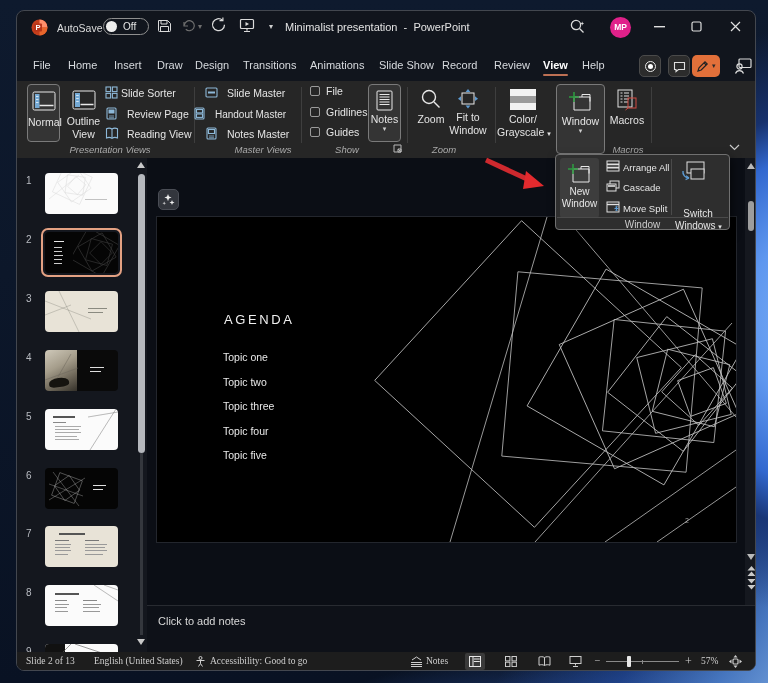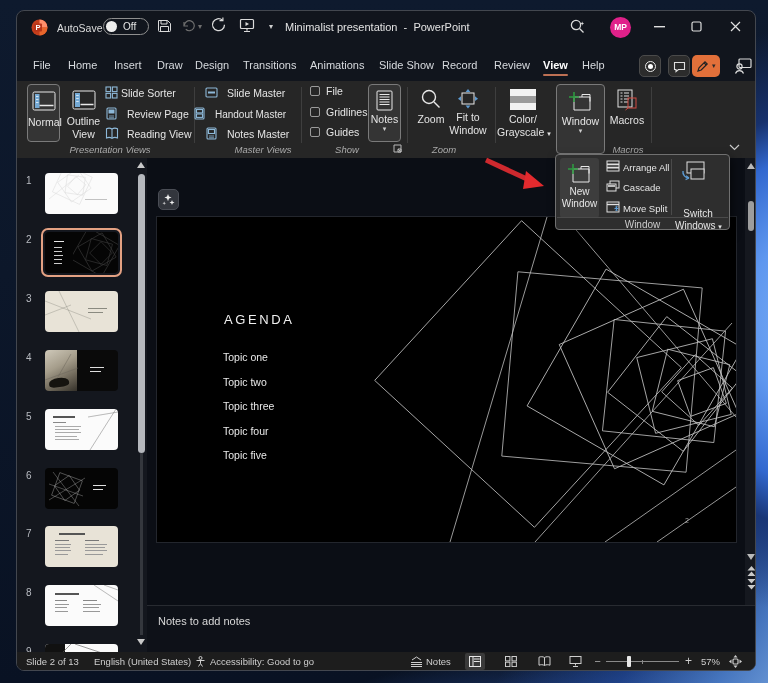--- a/index.html
+++ b/index.html
@@ -38,21 +38,21 @@
   .srow svg { display:inline-block; }
   .cb { position:absolute; width:10px; height:10px; border:1px solid #9a9a9a; border-radius:2px; background:transparent; }
   
   .thumbs { position:absolute; left:0; top:147px; width:130px; height:494px; background:#14171e; color:#c8c8c8; }
   .thumb { position:absolute; left:28px; width:73px; height:41px; border-radius:4px; overflow:hidden; }
   .tnum { position:absolute; left:9px; font-size:10px; color:#b9bcc2; }
   .canvas { position:absolute; left:130px; top:147px; width:609px; height:447px; background:#0b0e15; }
   .slide { position:absolute; left:9px; top:58px; width:581px; height:327px; background:#000; border:1px solid #23262d; }
   .notesbar { position:absolute; left:130px; top:594px; width:609px; height:47px; background:#0e1118; border-top:1px solid #282b31; color:#d8d8d8; font-size:11px; }
   .status { position:absolute; left:0; top:641px; width:100%; height:19px; background:#1d1d1d; color:#cfcfcf; font-size:9.5px; }
-  .sbitem { position:absolute; top:4px; }
+  .sbitem { position:absolute; top:4px;font-family:Liberation Serif, serif; }
   
   .flyout { position:absolute; left:555px; top:154px; width:175px; height:76px; background:#2e2e2e; border:1px solid #707070; border-radius:4px; box-shadow:2px 4px 10px rgba(0,0,0,.55); color:#e6e6e6; font-size:10px; z-index:30;}
   .mi { position:absolute; left:48px; white-space:nowrap; font-size:9.5px; }
 </style>
 </head>
 <body>
   <div class="win">
 
     <div class="titlebar">
 
@@ -528,21 +528,21 @@
           <path d="M4.5 5.5 l4 4.5 h-8 z"></path>
         </svg>
         <svg class="abs" style="left:1.5px;top:421px;" width="9" height="11" viewBox="0 0 9 11" fill="#c9c9c9">
           <path d="M4.5 4.5 l4 -4.5 h-8 z"></path>
           <path d="M4.5 10.5 l4 -4.5 h-8 z"></path>
         </svg>
       </div>
     </div>
 
     <div class="notesbar">
-      <span style="position:absolute;left:11px;top:9px;">Notes to add notes</span>
+      <span style="position:absolute;left:11px;top:9px;">Click to add notes</span>
     </div>
 
     <div class="status">
       <span class="sbitem" style="left:9px;">Slide 2 of 13</span>
       <span class="sbitem" style="left:77px;">English (United States)</span>
       <svg class="abs" style="left:178px;top:4px;" width="11" height="11" viewBox="0 0 11 11" fill="none" stroke="#cfcfcf" stroke-width="1">
         <circle cx="5.5" cy="2" r="1.5"></circle>
         <path d="M1.5 4.5 h8 M5.5 4.5 v3 M5.5 7.5 l-2 3 M5.5 7.5 l2 3"></path>
       </svg>
       <span class="sbitem" style="left:193px;">Accessibility: Good to go</span>

